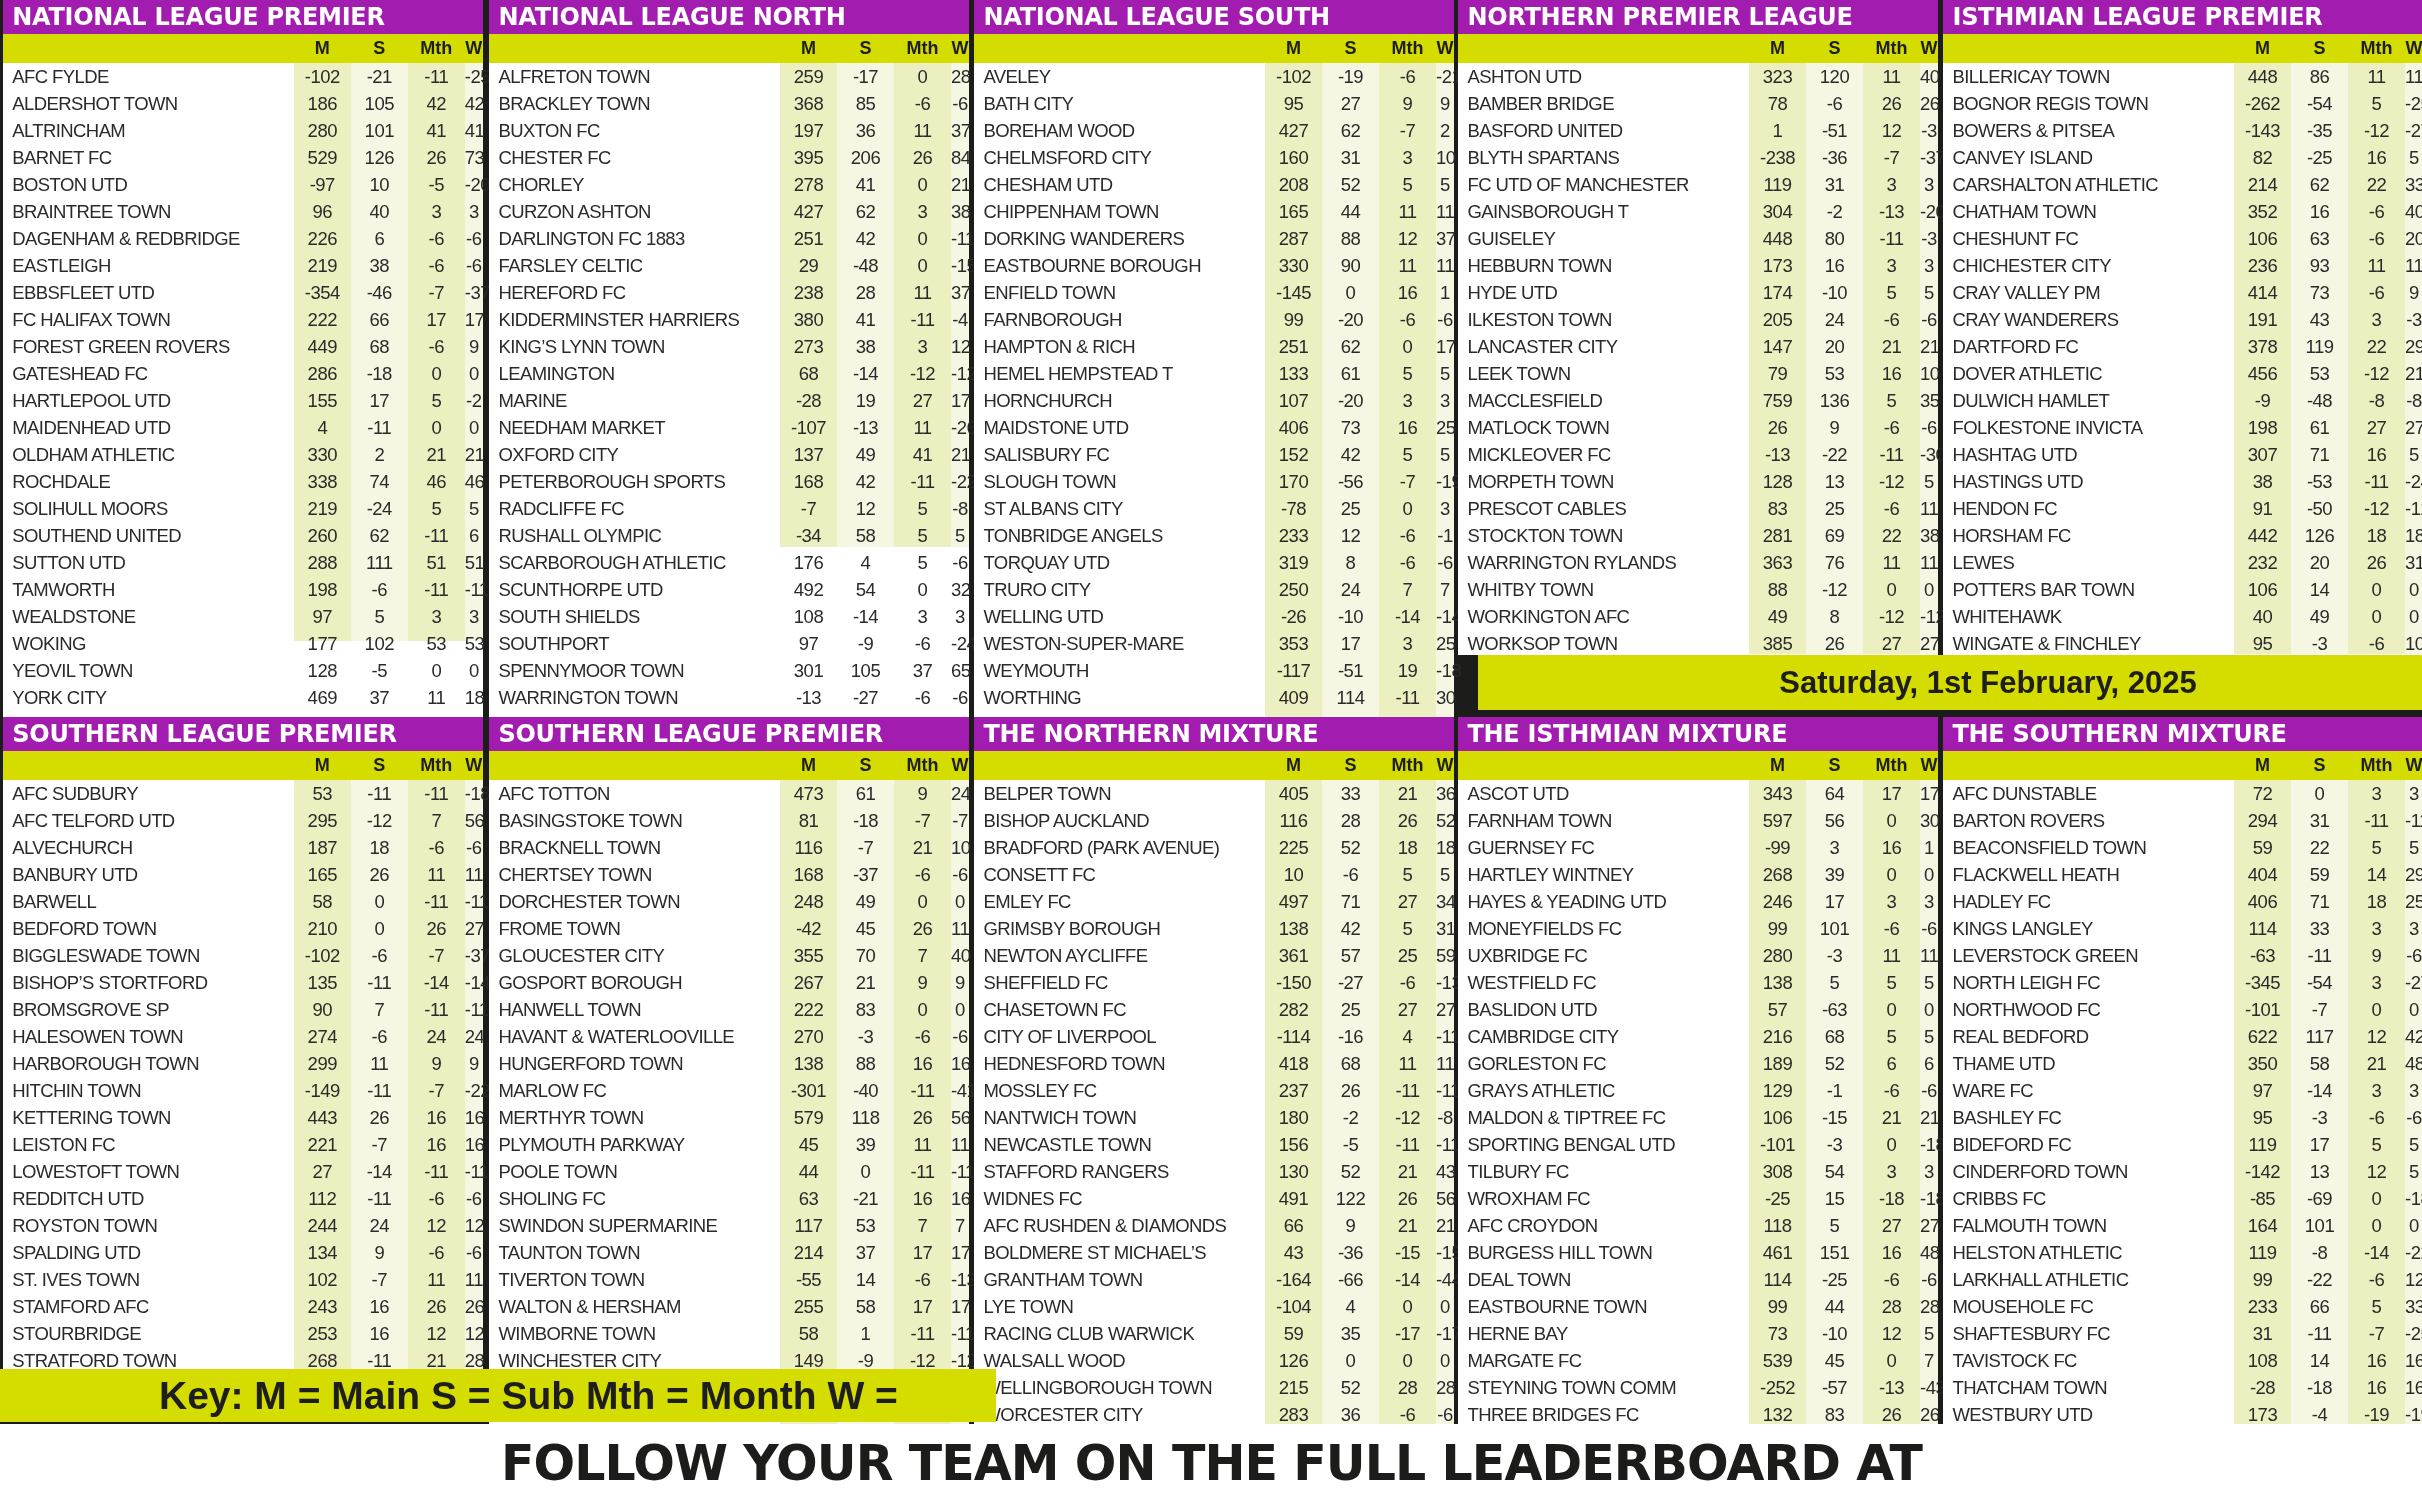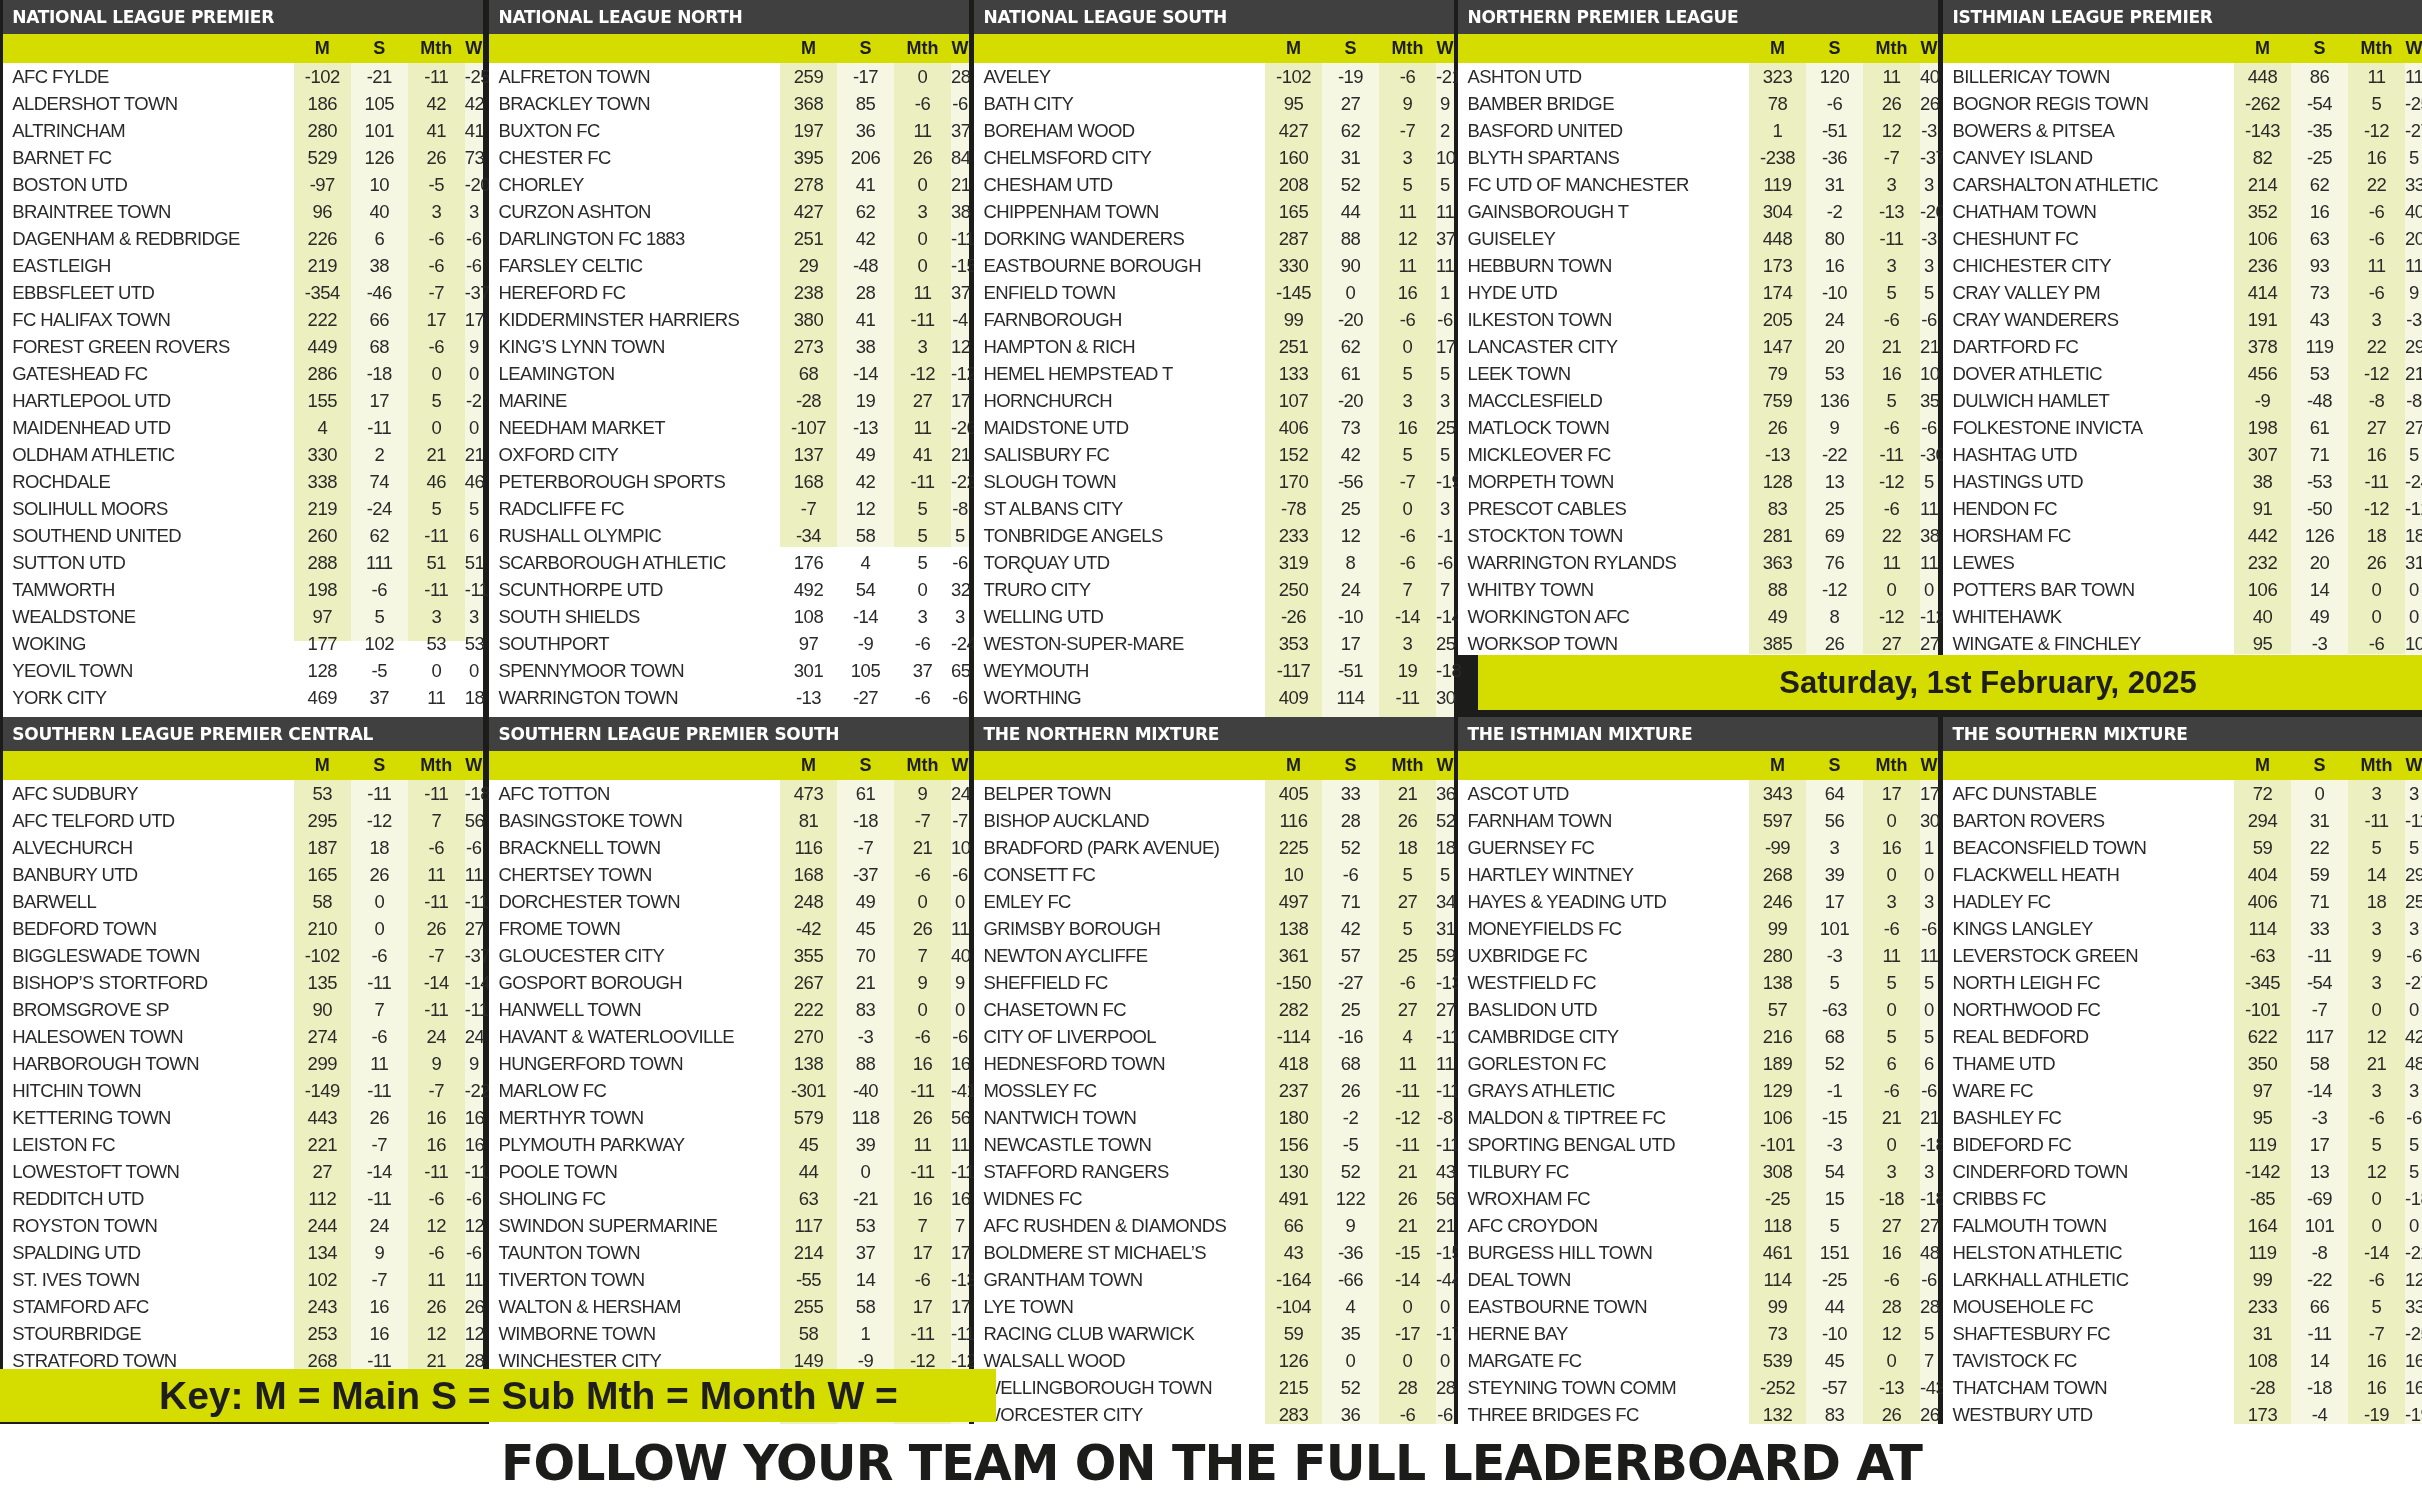--- a/index.html
+++ b/index.html
@@ -4,23 +4,23 @@
 <style>
   * { box-sizing: border-box; margin: 0; padding: 0; }
   html, body { width: 2423px; height: 1505px; background: #ffffff; overflow: hidden; }
   body { font-family: "Liberation Sans", sans-serif; color: #2a2a2a; position: relative; }
 
   .board { position: absolute; left: 0; top: 0; width: 2423px; height: 1424px; background: #1c1c1a; }
 
   .panel { position: absolute; width: 480px; background: #ffffff; }
   .panel .title {
     position: absolute; left: 0; top: 0; width: 100%; height: 34px;
-    background: #404040; color: #ffffff;
+    background: #a21caf; color: #ffffff;
     font-family: "DejaVu Sans", sans-serif; font-weight: bold;
-    font-size: 17px; letter-spacing: -0.3px; line-height: 34px; padding-left: 9.5px;
+    font-size: 24px; letter-spacing: -0.3px; line-height: 34px; padding-left: 9.5px;
     transform-origin: left center;
   }
   .panel .hdr {
     position: absolute; left: 0; top: 34px; width: 100%; height: 29px;
     background: #d4dc00;
   }
   .panel .hdr span {
     position: absolute; top: 0; height: 29px; line-height: 29px;
     font-weight: bold; font-size: 18px; color: #1e1e1e; text-align: center;
   }

